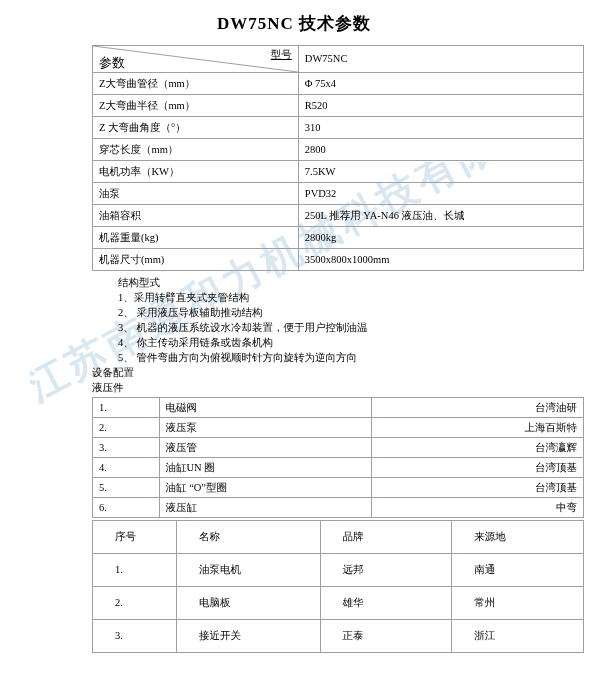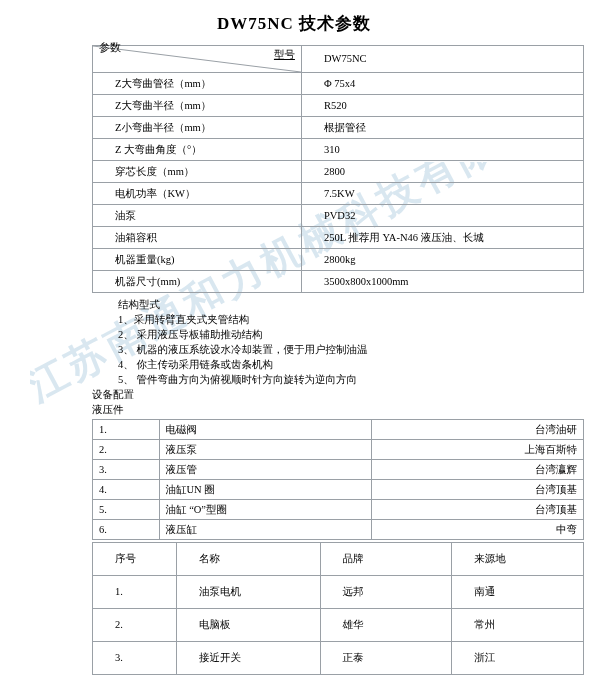--- a/index.html
+++ b/index.html
@@ -61,38 +61,38 @@
     font-size: 10.5px;
     position: relative;
     z-index: 10;
   }
   table.spec {
     width: 492px;
     margin: 0 0 0 92px;
   }
   table.spec td {
     border: 1px solid #9aa0a6;
-    padding: 2px 22px;
+    padding: 2px 6px;
     height: 17px;
     line-height: 14px;
     vertical-align: middle;
     background: transparent;
   }
   .col-a { width: 205px; position: relative; }
   .col-b { width: 287px; }
   .diag-cell {
     position: relative;
     height: 26px !important;
     padding: 0 !important;
   }
   .diag-cell .p1 {
     position: absolute;
     left: 6px;
-    bottom: 18px;
-    font-size: 11px;
+    bottom: 2px;
+    font-size: 13px;
   }
   .diag-cell .p2 {
     position: absolute;
     right: 6px;
     top: 2px;
     font-size: 10.5px;
     text-decoration: underline;
   }
   .diag-cell svg {
     position: absolute;
@@ -178,24 +178,20 @@
       </tr>
       <tr>
         <td class="col-a">Z大弯曲管径（mm）</td>
         <td class="col-b">Φ 75x4</td>
       </tr>
       <tr>
         <td class="col-a">Z大弯曲半径（mm）</td>
         <td class="col-b">R520</td>
       </tr>
       <tr>
-        <td class="col-a">Z小弯曲半径（mm）</td>
-        <td class="col-b">根据管径</td>
-      </tr>
-      <tr>
         <td class="col-a">Z 大弯曲角度（°）</td>
         <td class="col-b">310</td>
       </tr>
       <tr>
         <td class="col-a">穿芯长度（mm）</td>
         <td class="col-b">2800</td>
       </tr>
       <tr>
         <td class="col-a">电机功率（KW）</td>
         <td class="col-b">7.5KW</td>

